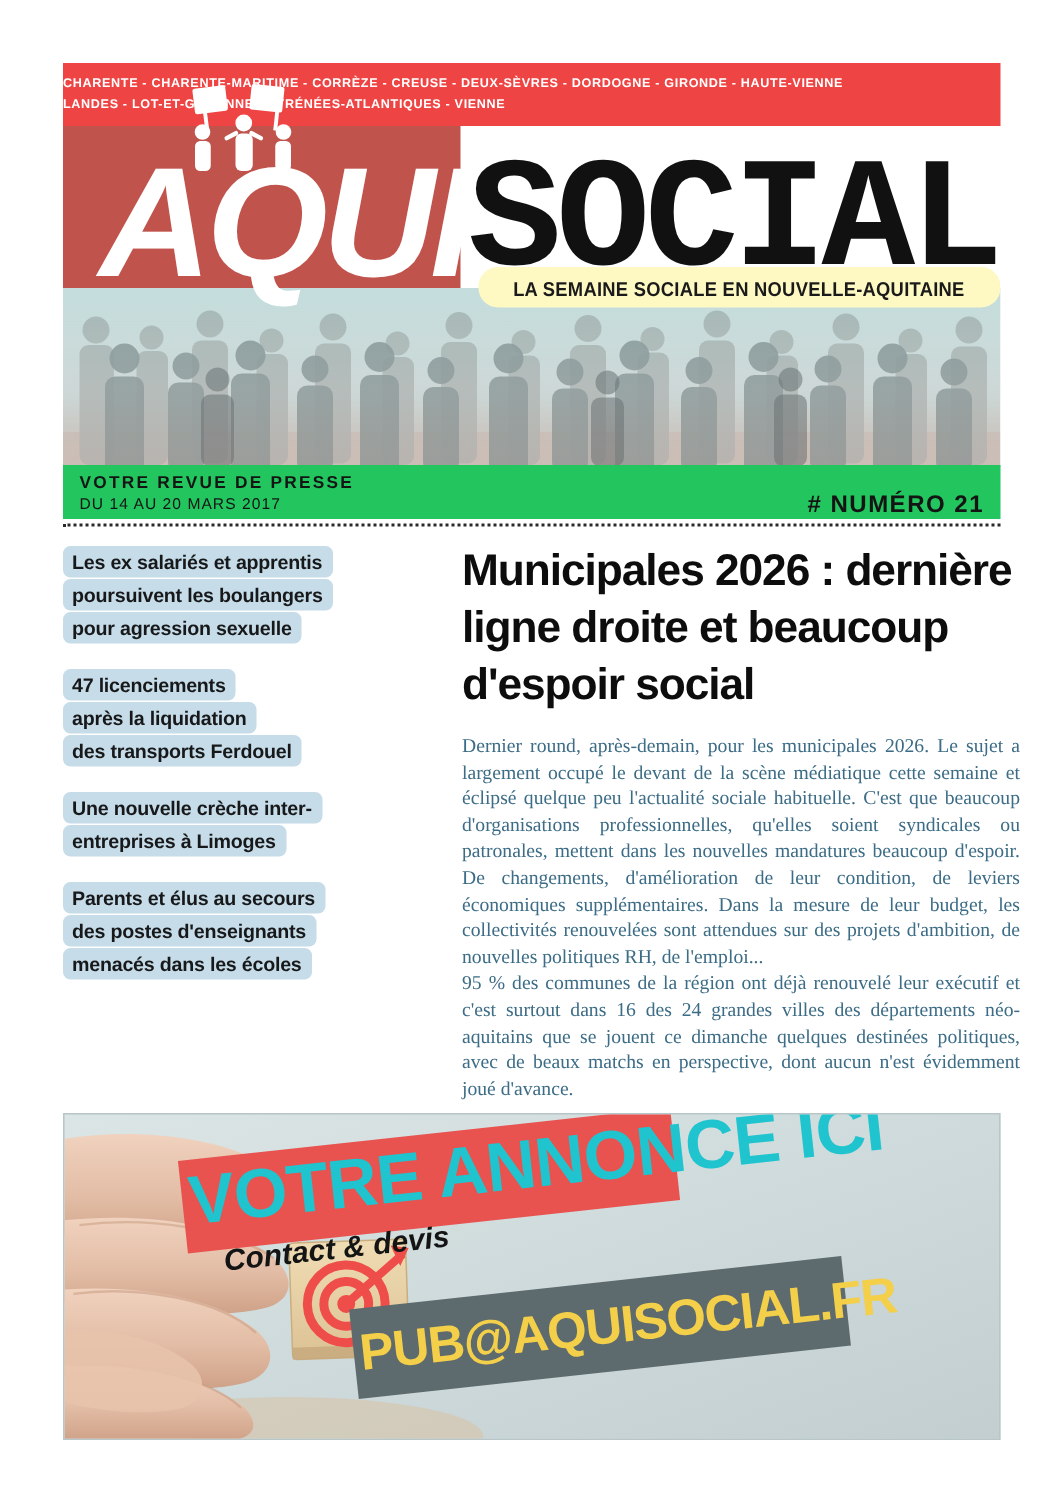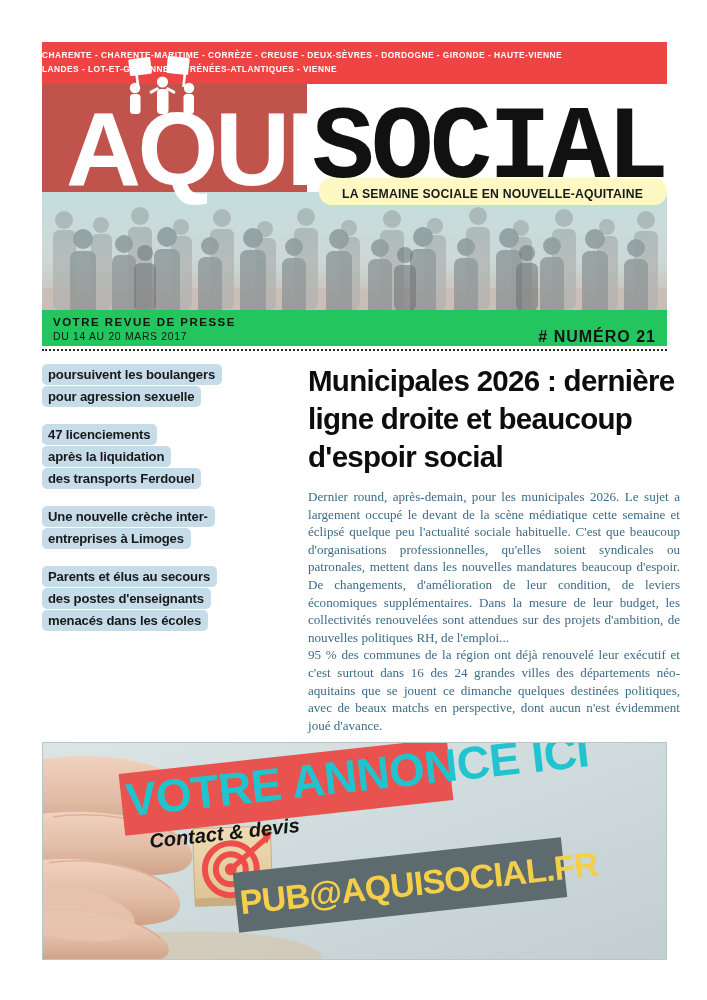--- a/index.html
+++ b/index.html
@@ -80,20 +80,21 @@
   .word-aqui {
     position: absolute;
     left: 24px;
     top: 6px;
     font-size: 104px;
     font-weight: bold;
     color: #ffffff;
     letter-spacing: -3.5px;
     line-height: 118px;
     font-family: "Liberation Sans", sans-serif;
+    font-style: italic;
   }
   .word-social {
     position: absolute;
     left: 270px;
     top: 6px;
     font-size: 104px;
     font-weight: bold;
     color: #111111;
     letter-spacing: -3.5px;
     line-height: 118px;
@@ -501,20 +502,21 @@
 
   <div class="datebar">
     <div class="datebar-title">VOTRE REVUE DE PRESSE</div>
     <div class="datebar-dates">DU 14 AU 20 MARS 2017</div>
     <div class="datebar-issue"># NUMÉRO 21</div>
   </div>
   <div class="dotted-rule"></div>
 
   <div class="sidebar">
     <div class="side-item">
+      <div class="hl-line">Les ex salariés et apprentis</div>
       <div class="hl-line">poursuivent les boulangers</div>
       <div class="hl-line">pour agression sexuelle</div>
     </div>
     <div class="side-item">
       <div class="hl-line">47 licenciements</div>
       <div class="hl-line">après la liquidation</div>
       <div class="hl-line">des transports Ferdouel</div>
     </div>
     <div class="side-item">
       <div class="hl-line">Une nouvelle crèche inter-</div>

